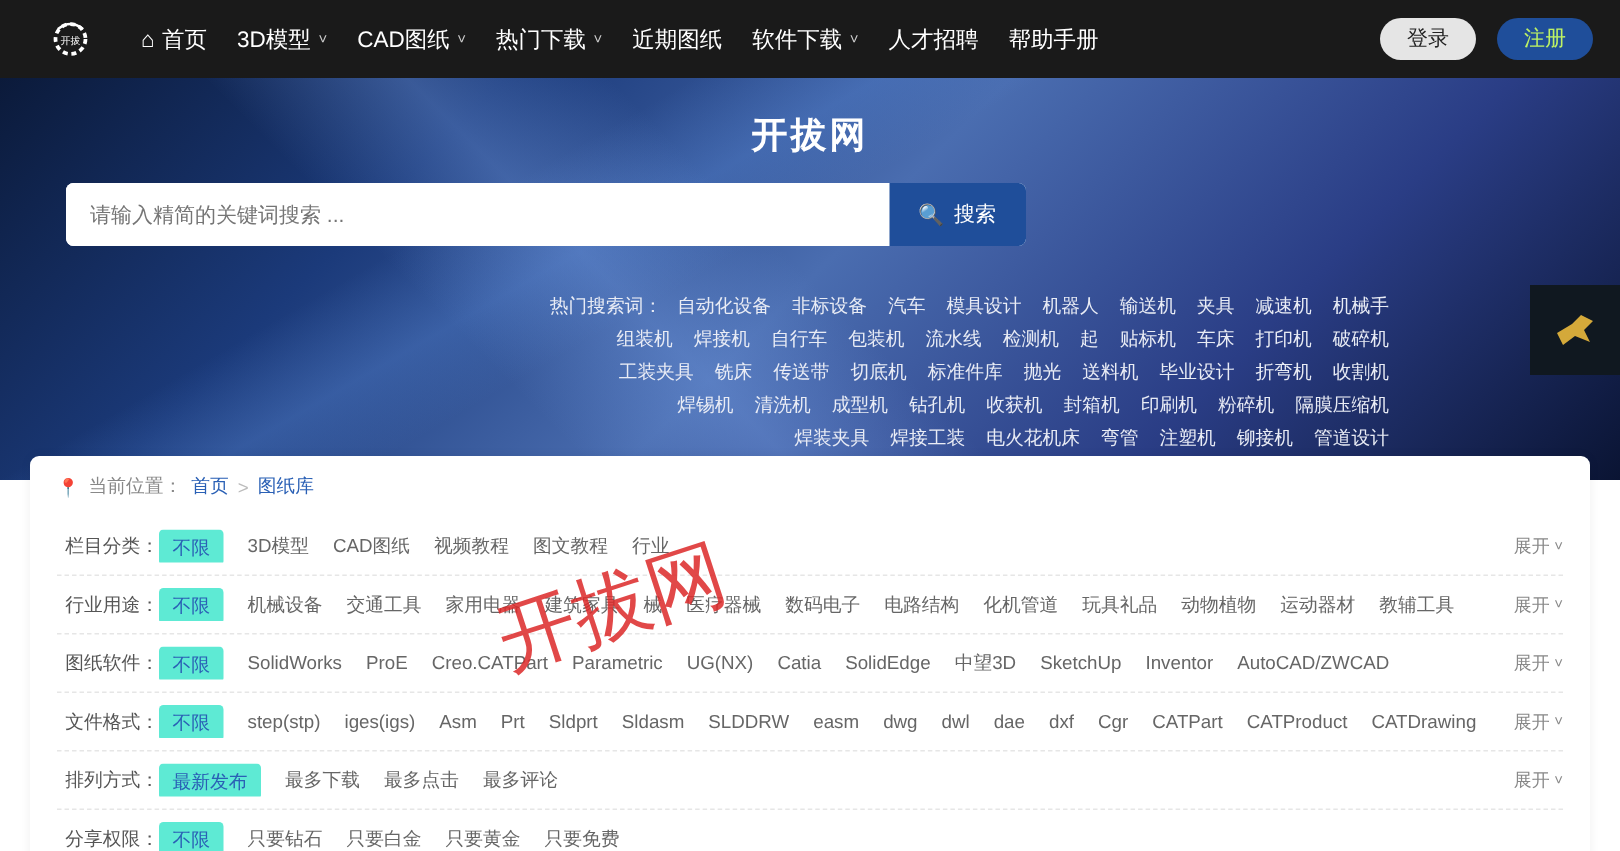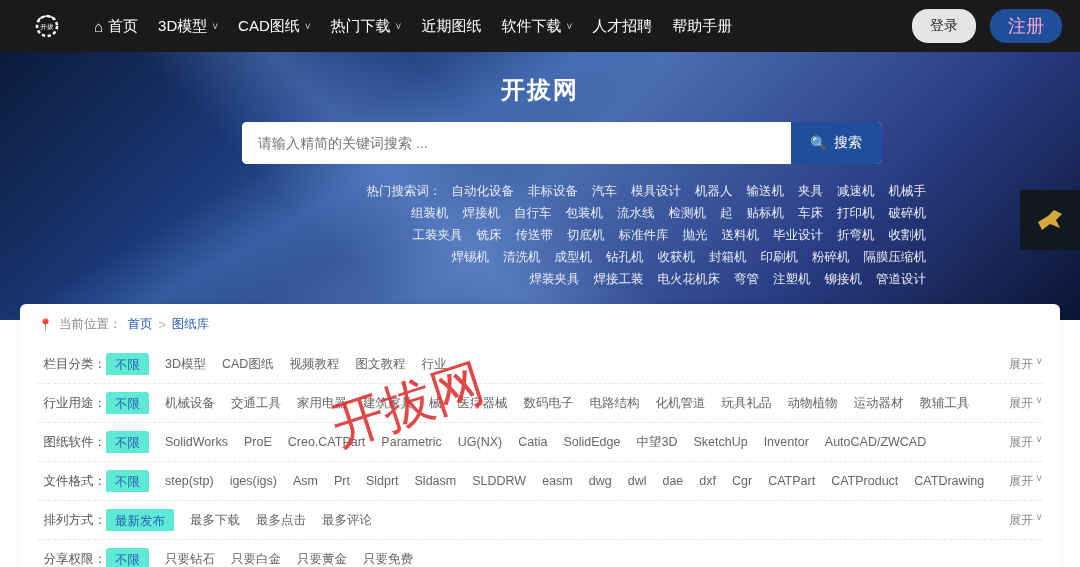--- a/index.html
+++ b/index.html
@@ -8,31 +8,31 @@
 
 .header { background: #1a1a1a; height: 52px; display: flex; align-items: center; padding: 0 18px; }
 .logo { width: 58px; height: 38px; display: flex; align-items: center; justify-content: center; margin-right: 18px; }
 .logo svg { width: 50px; height: 36px; }
 .nav { display: flex; align-items: center; flex: 1; gap: 20px; }
 .nav-item { color: #fff; font-size: 15px; display: flex; align-items: center; gap: 5px; cursor: pointer; white-space: nowrap; }
 .nav-item .home-ico { font-size: 15px; }
 .chevron { font-size: 10px; color: #ccc; }
 .auth { display: flex; gap: 14px; }
 .btn-login { background: #e5e5e5; color: #222; border-radius: 16px; padding: 5px 18px; font-size: 14px; border: none; cursor: pointer; }
-.btn-register { background: #1f4e9a; color: #f9a8d4; border-radius: 16px; padding: 5px 18px; font-size: 18px; border: none; cursor: pointer; }
+.btn-register { background: #1f4e9a; color: #bef264; border-radius: 16px; padding: 5px 18px; font-size: 14px; border: none; cursor: pointer; }
 
 
 .hero { position: relative; height: 268px; background: linear-gradient(135deg, #0b1a3a 0%, #1b3a7a 25%, #4a6db0 50%, #2a3d85 75%, #0a1433 100%); overflow: hidden; }
 .hero::before { content: ""; position: absolute; inset: 0; background:
   linear-gradient(45deg, transparent 30%, rgba(120,160,230,0.35) 40%, transparent 50%),
   linear-gradient(-30deg, transparent 55%, rgba(90,140,220,0.3) 62%, transparent 70%);
 }
 .hero-inner { position: relative; text-align: center; color: #fff; padding-top: 22px; }
 .hero-title { font-size: 24px; font-weight: 700; letter-spacing: 2px; margin-bottom: 16px; }
-.search-wrap { display: flex; justify-content: center; margin-bottom: 16px; padding-left: 44px; }
+.search-wrap { display: flex; justify-content: flex-start; margin-bottom: 29px; padding-left: 44px; }
 .search-bar { display: flex; width: 640px; background: #fff; border-radius: 5px; overflow: hidden; }
 .search-input { flex: 1; border: none; padding: 13px 16px; font-size: 14px; color: #666; outline: none; }
 .search-btn { background: #1f4e9a; color: #fff; border: none; padding: 0 20px; font-size: 14px; display: flex; align-items: center; gap: 6px; cursor: pointer; }
 .search-btn-ico { font-size: 14px; }
 
 .hot { text-align: right; width: 800px; margin: 0 auto; font-size: 12.5px; line-height: 22px; }
 .hot-label { margin-right: 10px; color: #e9ecf5; }
 .hot a { color: #e9ecf5; margin-right: 14px; white-space: nowrap; text-decoration: none; cursor: pointer; display: inline-block; }
 
 
@@ -41,21 +41,21 @@
 .breadcrumb .pin { color: #1f4e9a; font-size: 12px; }
 .breadcrumb a { color: #2a60b5; cursor: pointer; }
 .breadcrumb .sep { color: #bbb; }
 
 .filter-row { display: flex; align-items: center; padding: 8px 0; border-top: 1px dashed #e6e6e6; font-size: 12.5px; position: relative; }
 .filter-row:first-of-type { border-top: none; }
 .filter-label { width: 68px; color: #555; flex-shrink: 0; text-align: right; }
 .filter-items { flex: 1; display: flex; flex-wrap: wrap; gap: 4px 16px; overflow: hidden; max-height: 22px; }
 .filter-items span { color: #666; cursor: pointer; line-height: 22px; white-space: nowrap; }
 .filter-items span.active { background: #5eead4; color: #2a60b5; padding: 1px 9px; border-radius: 3px; }
-.expand { color: #888; font-size: 12px; cursor: pointer; display: flex; gap: 3px; margin-left: 10px; flex-shrink: 0; }
+.expand { color: #888; font-size: 12px; cursor: pointer; display: flex; align-items: center; gap: 3px; margin-left: 10px; flex-shrink: 0; }
 .expand .chevron { color: #888; }
 
 
 .float-badge { position: absolute; right: 0; top: 190px; width: 60px; height: 60px; background: #101820; display: flex; align-items: center; justify-content: center; }
 .float-badge svg { width: 32px; height: 32px; }
 
 
 .watermark { position: absolute; left: 330px; top: 370px; font-size: 52px; color: rgba(220,40,40,0.85); font-family: "KaiTi","STKaiti",serif; transform: rotate(-18deg); pointer-events: none; font-weight: 500; }
 </style>
 </head>

